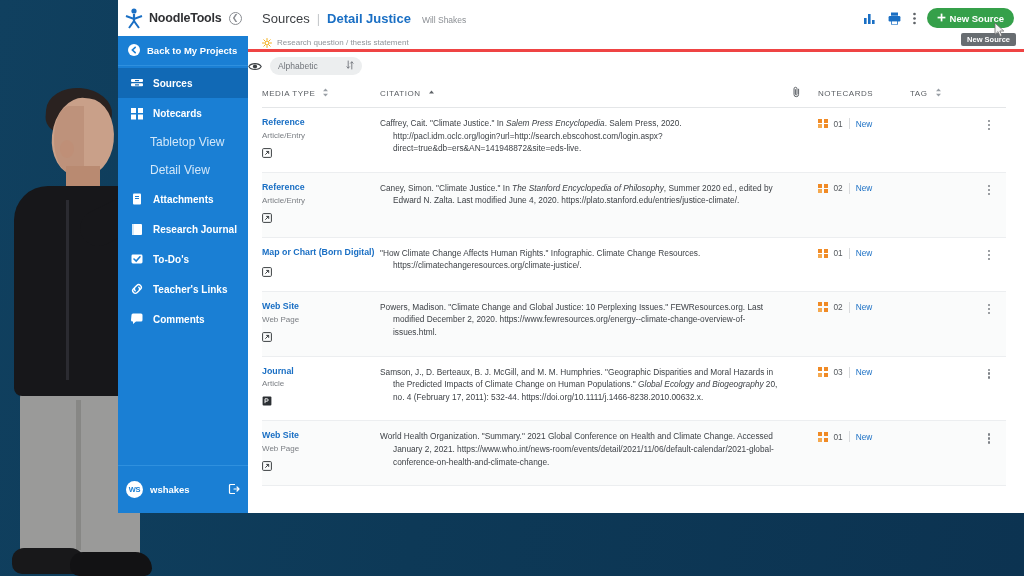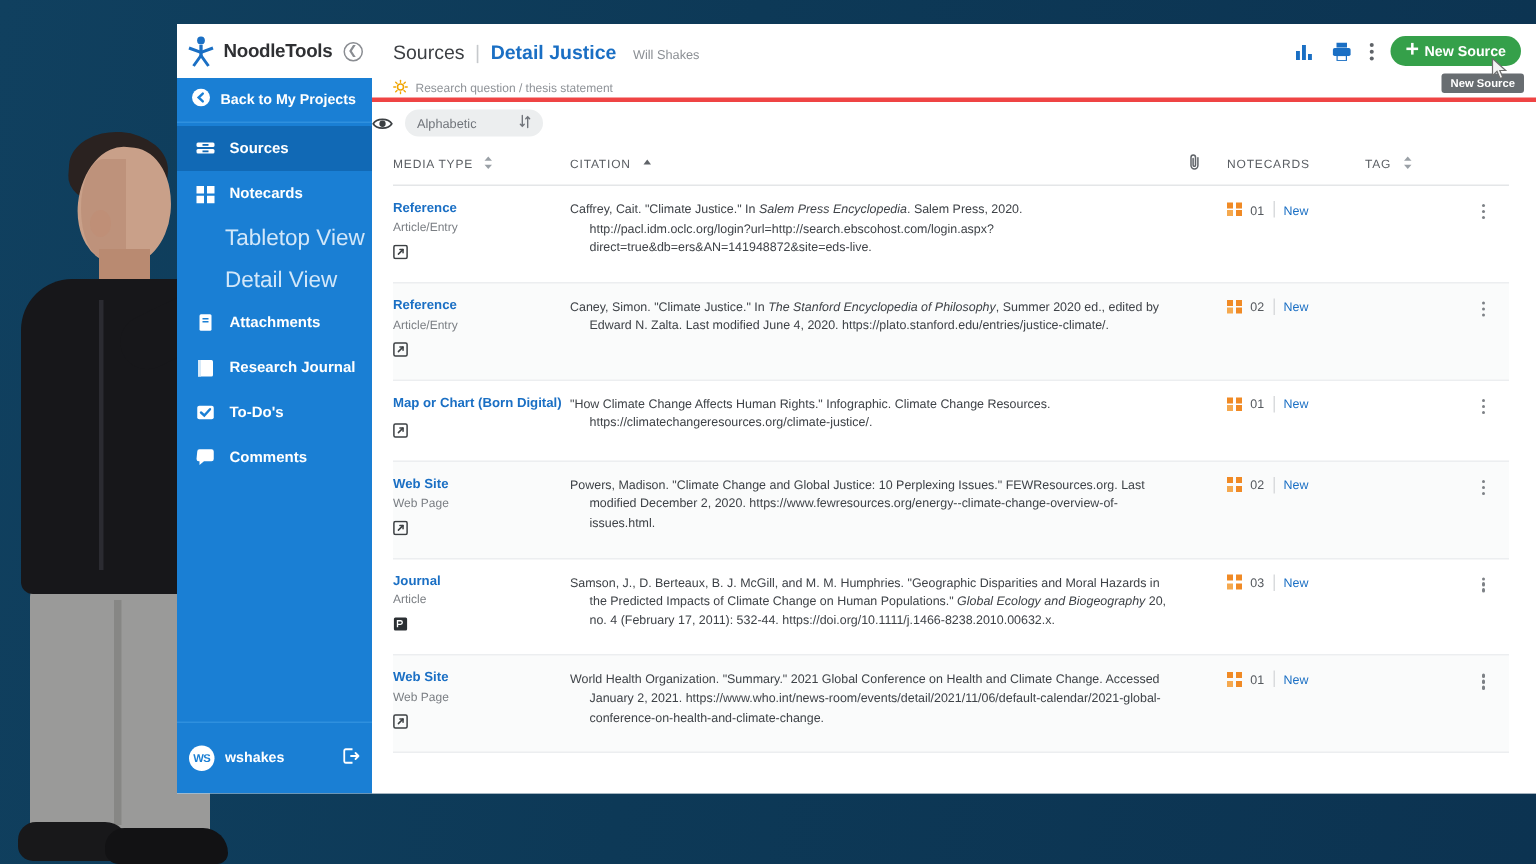--- a/index.html
+++ b/index.html
@@ -70,21 +70,21 @@
     position:absolute; left: 4px; top: 512px; width: 74px; height: 26px;
     background:#18181a; border-radius: 12px 16px 8px 10px;
   }
   .p-shoe2 {
     position:absolute; left: 62px; top: 516px; width: 82px; height: 24px;
     background:#121214; border-radius: 14px 18px 8px 10px;
   }
 
   
   .app {
-    position: absolute; left: 118px; top: 16px; width: 906px; height: 513px;
+    position: absolute; left: 118px; top: 0; width: 906px; height: 513px;
     background: #ffffff; display: flex; overflow: hidden;
   }
 
   
   .sidebar {
     width: 130px; flex: 0 0 130px; background: #1a7fd4;
     display: flex; flex-direction: column; position: relative;
   }
   .brand {
     height: 36px; background: #ffffff; display: flex; align-items: center;
@@ -104,21 +104,21 @@
   }
   .back-row .lbl { font-size: 9.5px; font-weight: 700; color: #fff; }
   .nav { padding-top: 2px; }
   .nav-item {
     display: flex; align-items: center; gap: 9px; height: 30px;
     padding-left: 12px; color: #ffffff; font-size: 10px; font-weight: 700;
     cursor: pointer; position: relative;
   }
   .nav-item.active { background: #1169b5; }
   .nav-item.sub {
-    font-weight: 400; font-size: 15px; color: #d2e7f9; padding-left: 32px;
+    font-weight: 400; font-size: 12px; color: #d2e7f9; padding-left: 32px;
     height: 28px;
   }
   .nav-ico { width: 14px; height: 14px; flex: 0 0 14px; display:block; }
   .user-row {
     position: absolute; left: 0; bottom: 0; width: 130px; height: 48px;
     display: flex; align-items: center; gap: 7px; padding: 0 8px;
     border-top: 1px solid #2f90de;
   }
   .avatar {
     width: 17px; height: 17px; border-radius: 50%; background: #fff;
@@ -326,20 +326,29 @@
       <div class="nav-item">
         <span class="nav-ico">
           <svg width="14" height="14" viewBox="0 0 14 14">
             <rect x="1.5" y="2.5" width="11" height="9" rx="1.4" fill="#fff"></rect>
             <path d="M4 7 L6.2 9 L10 4.8" stroke="#1a7fd4" stroke-width="1.6" fill="none" stroke-linecap="round"></path>
           </svg>
         </span>
         <span>To-Do's</span>
       </div>
 
+      <div class="nav-item">
+        <span class="nav-ico">
+          <svg width="14" height="14" viewBox="0 0 14 14">
+            <path d="M5.2 8.8 a2.6 2.6 0 0 1 0-3.7 l1.6-1.6 a2.6 2.6 0 0 1 3.7 3.7 l-0.9 0.9" stroke="#fff" stroke-width="1.4" fill="none" stroke-linecap="round"></path>
+            <path d="M8.8 5.2 a2.6 2.6 0 0 1 0 3.7 l-1.6 1.6 a2.6 2.6 0 0 1 -3.7 -3.7 l0.9 -0.9" stroke="#fff" stroke-width="1.4" fill="none" stroke-linecap="round"></path>
+          </svg>
+        </span>
+        <span>Teacher's Links</span>
+      </div>
 
       <div class="nav-item">
         <span class="nav-ico">
           <svg width="14" height="14" viewBox="0 0 14 14">
             <path d="M1.5 3 a1.5 1.5 0 0 1 1.5-1.5 h8 a1.5 1.5 0 0 1 1.5 1.5 v5 a1.5 1.5 0 0 1 -1.5 1.5 h-5 l-3 2.5 v-2.5 h-0.5 a1.5 1.5 0 0 1 -1.5 -1.5 z" fill="#fff"></path>
           </svg>
         </span>
         <span>Comments</span>
       </div>
 

